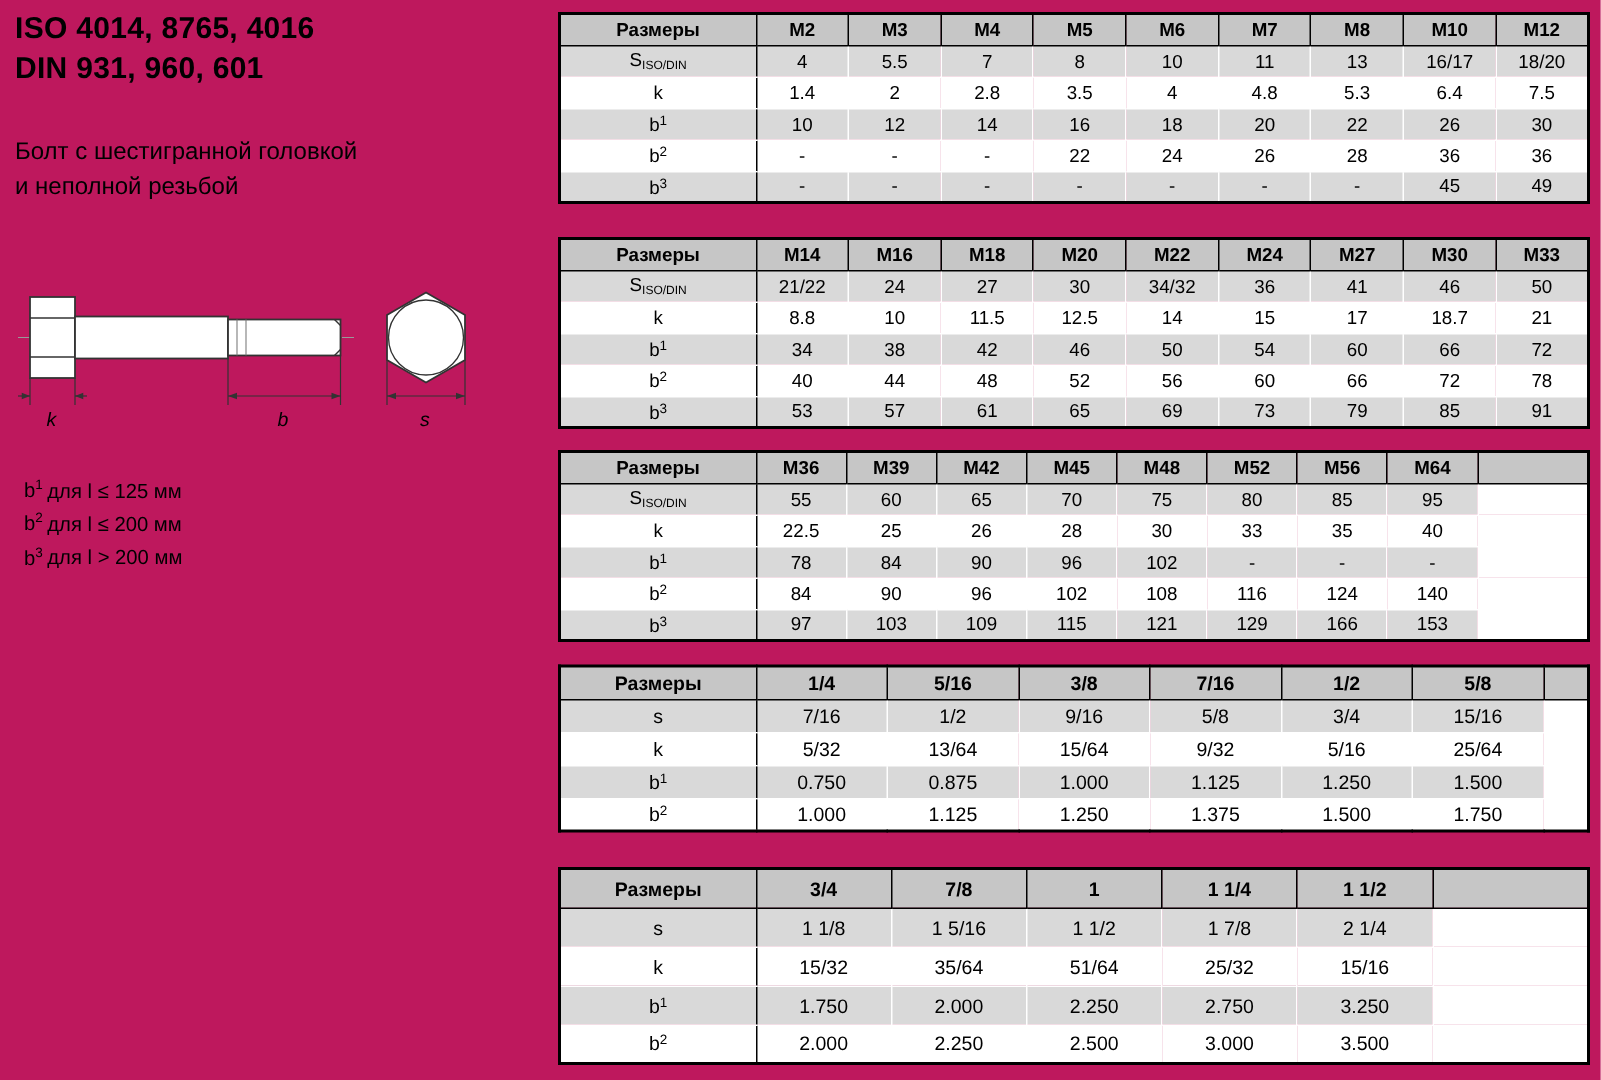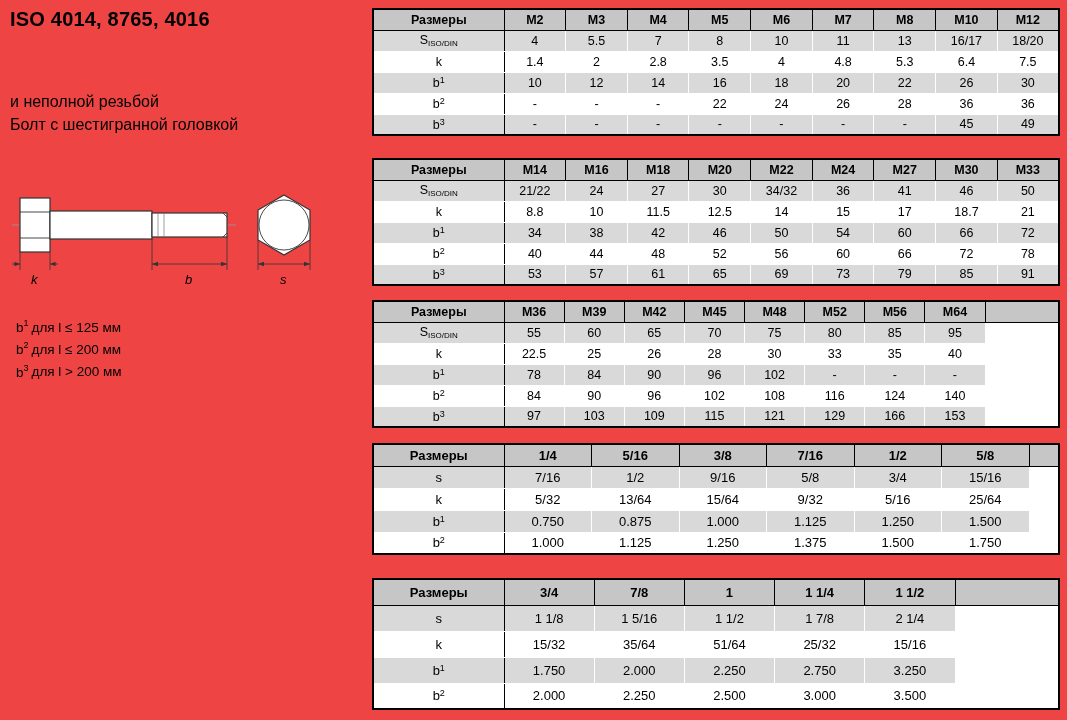--- a/index.html
+++ b/index.html
@@ -3,21 +3,21 @@
 <meta charset="utf-8">
 <style>
   * { margin:0; padding:0; box-sizing:border-box; }
   html,body { background:#fff; }
   body {
     width:1067px; height:720px;
     font-family:"Liberation Sans", sans-serif;
     color:#000;
     overflow:hidden;
   }
-  .page { position:relative; width:1067px; height:720px; background:#ef4444; }
+  .page { position:relative; width:1067px; height:720px; background:#be185d; }
 
   
   .left-panel { position:absolute; left:10px; top:6px; width:360px; height:710px; }
   .std-title { font-size:20px; font-weight:bold; line-height:1.35; letter-spacing:.2px; }
   .subtitle  { position:absolute; left:0; top:84px; font-size:16px; line-height:1.45; }
   .drawing   { position:absolute; left:2px; top:188px; width:340px; height:100px; }
   .drawing text { font-size:13px; font-style:italic; fill:#000; }
   .notes     { position:absolute; left:6px; top:310px; font-size:13.5px; line-height:1.62; }
   .notes sup { font-size:9px; }
   .note-text { margin-left:3px; }
@@ -63,25 +63,26 @@
 </style>
 </head>
 <body>
 
 <div class="page">
 
   <div class="left-panel">
 
     <div class="std-title">
       <div>ISO 4014, 8765, 4016</div>
+      <div>DIN 931, 960, 601</div>
     </div>
 
     <div class="subtitle">
+      <div>Болт с шестигранной головкой</div>
       <div>и неполной резьбой</div>
-      <div>Болт с шестигранной головкой</div>
     </div>
 
     <svg class="drawing" viewBox="0 0 340 100">
 
       <line x1="0" y1="31" x2="224" y2="31" stroke="#999" stroke-width="0.8" stroke-dasharray="10 3 2 3"></line>
 
       <rect x="8" y="4" width="30" height="54" fill="#fff" stroke="#333" stroke-width="1.2"></rect>
       <line x1="8" y1="18" x2="38" y2="18" stroke="#333" stroke-width="0.9"></line>
       <line x1="8" y1="44" x2="38" y2="44" stroke="#333" stroke-width="0.9"></line>
 

